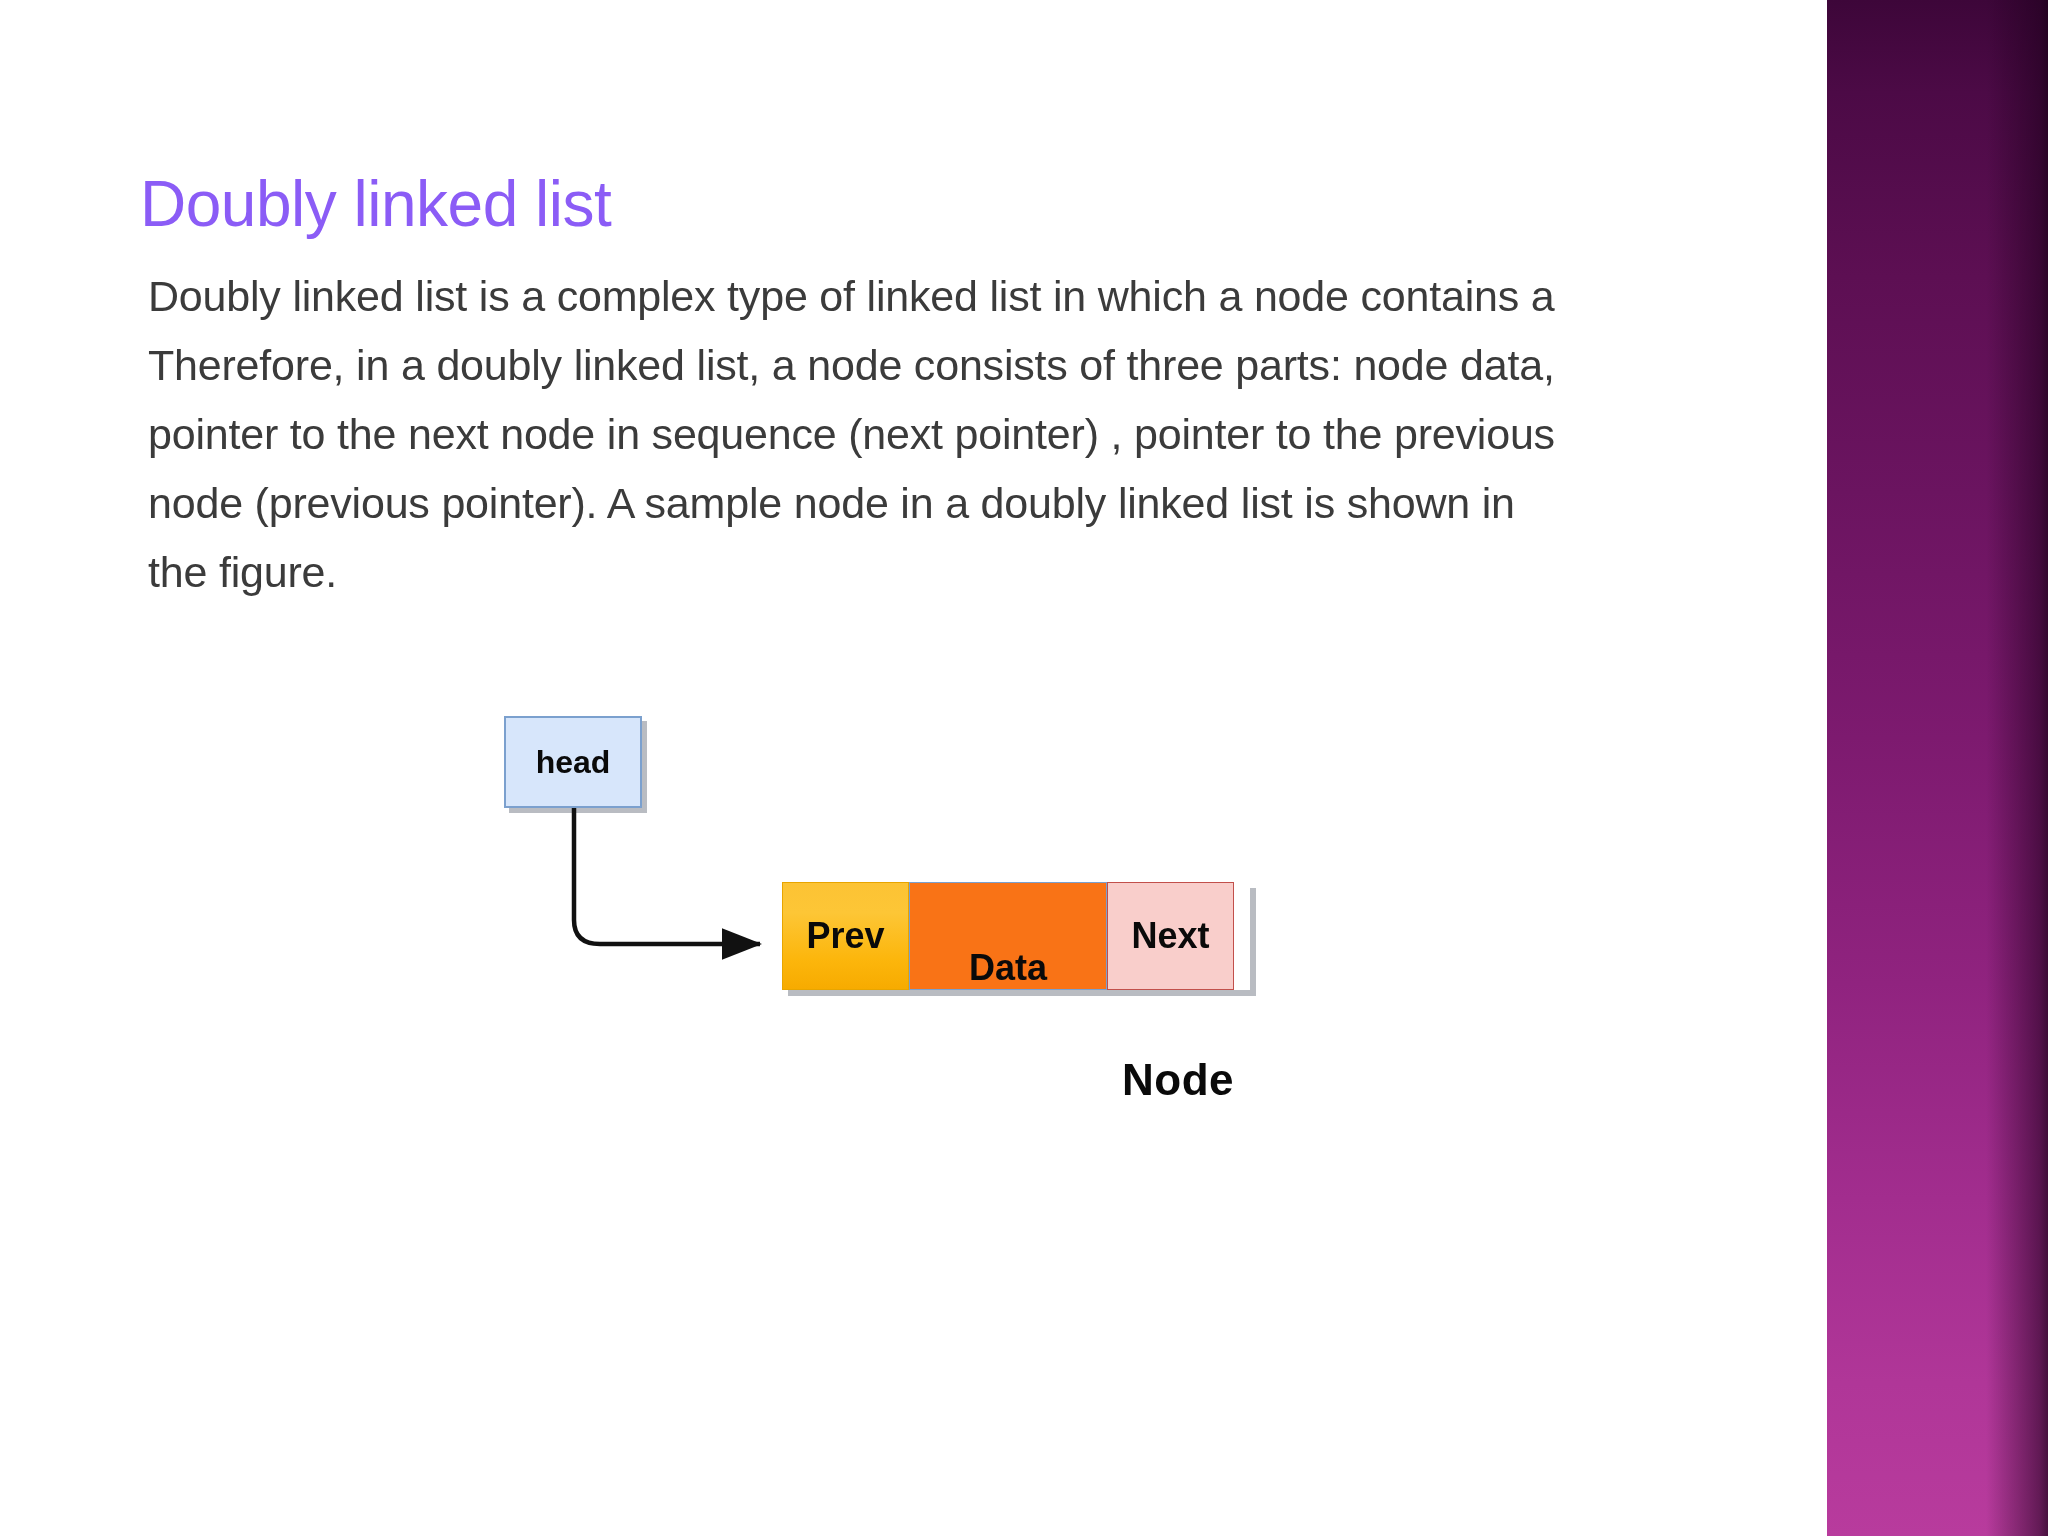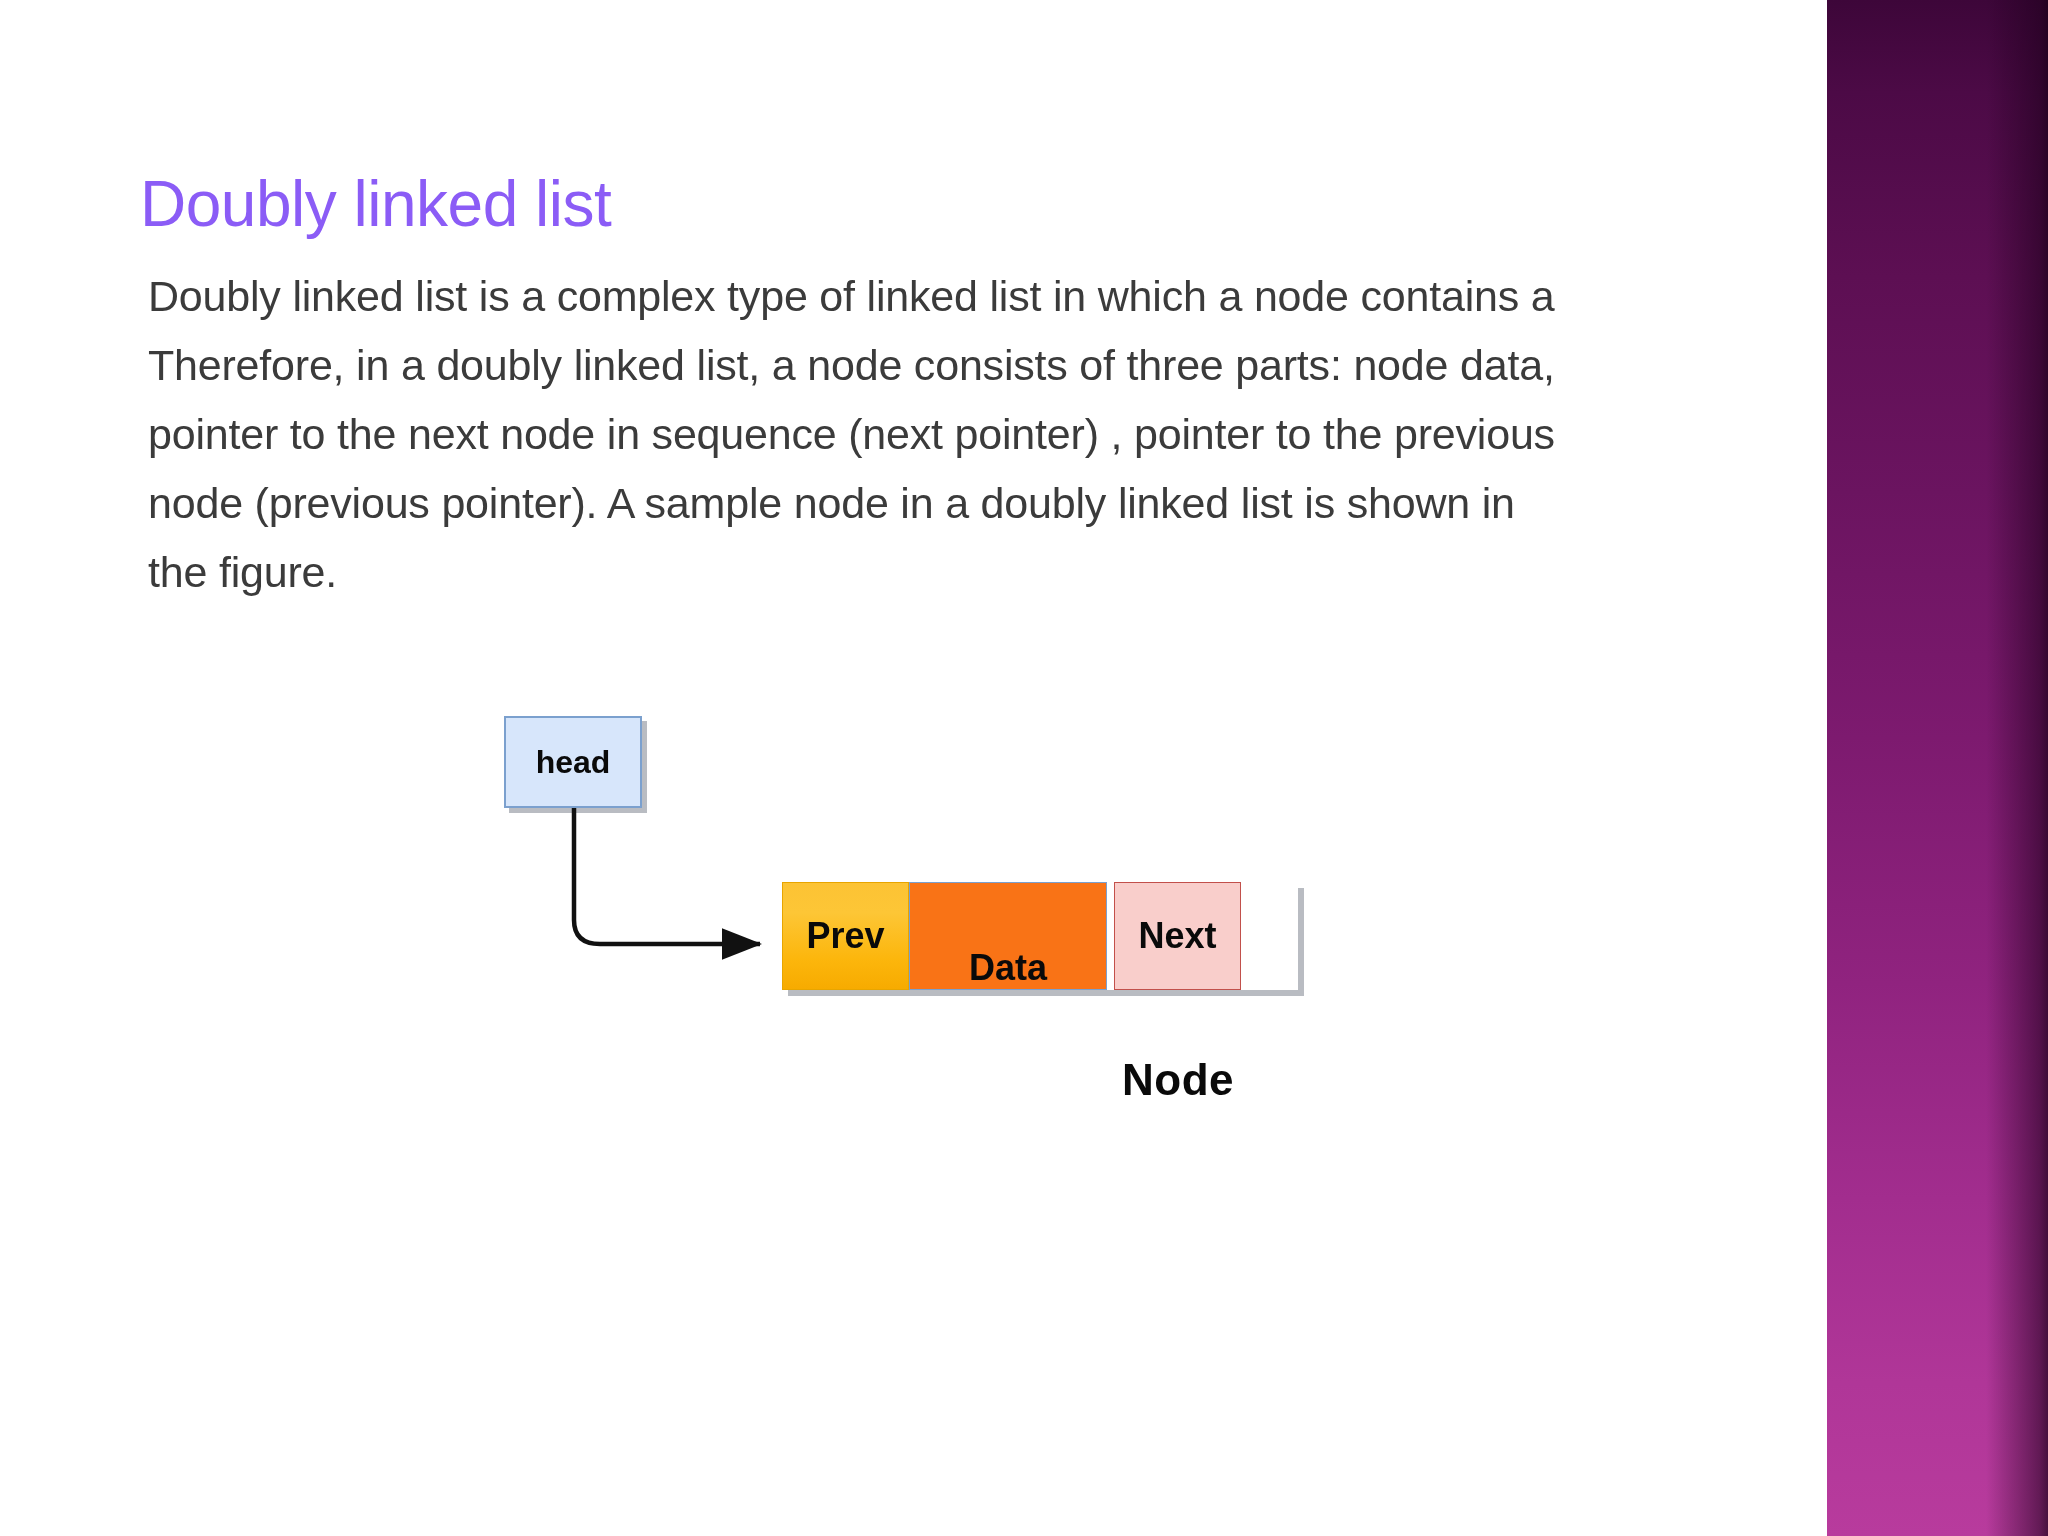--- a/index.html
+++ b/index.html
@@ -97,21 +97,21 @@
     background: #d7e6fb;
     border: 2px solid #7ba0ce;
     font-size: 32px;
     box-shadow: 5px 5px 0 0 #b9bcc2;
   }
 
   #node-group {
     position: absolute;
     left: 738px;
     top: 882px;
-    width: 516px;
+    width: 468px;
     height: 108px;
     box-shadow: 6px 6px 0 0 #b9bcc2;
   }
   .node-cell {
     position: absolute;
     top: 0;
     height: 108px;
     box-sizing: border-box;
     display: flex;
     align-items: center;
@@ -128,21 +128,21 @@
     border: 1px solid #e8a500;
   }
   #cell-data {
     left: 127px;
     width: 198px;
     background: #f97316;
     border: 1px solid #7ba0ce;
     align-items: flex-end;
   }
   #cell-next {
-    left: 332px;
+    left: 325px;
     width: 127px;
     background: #f9cecb;
     border: 1px solid #c2504b;
   }
 
   #node-label {
     position: absolute;
     left: 738px;
     top: 1055px;
     width: 452px;

